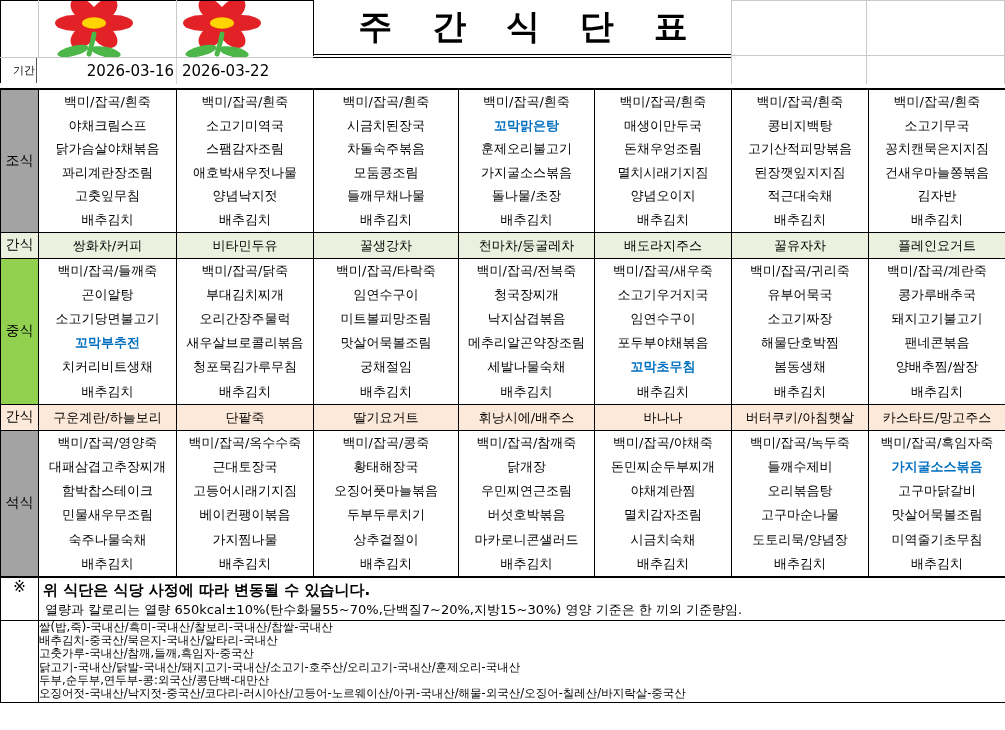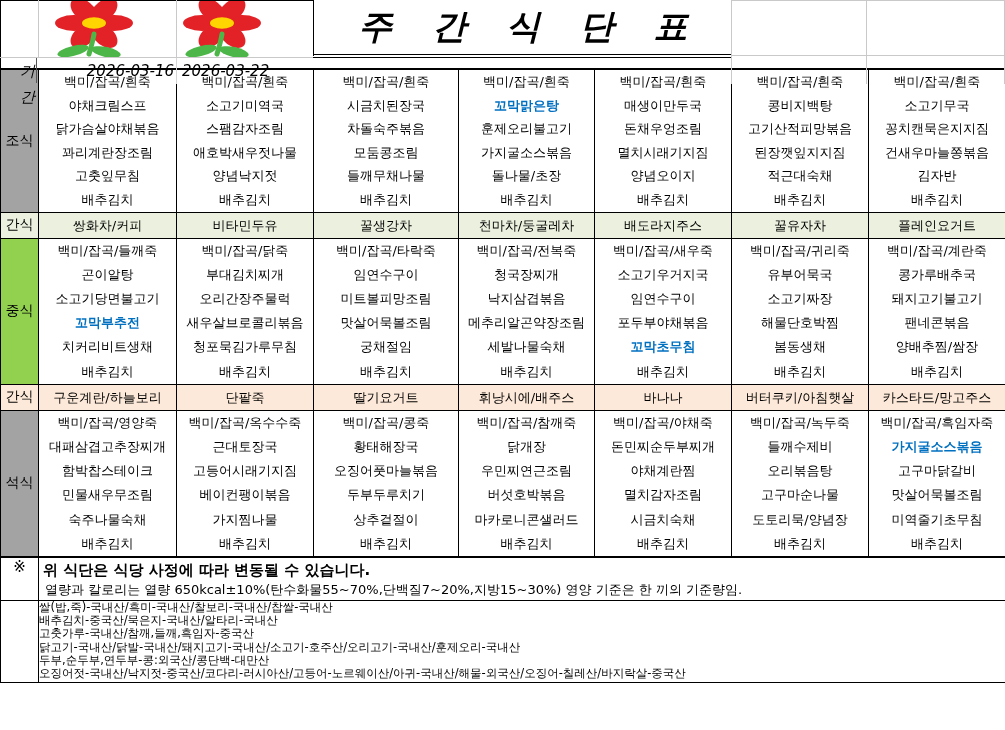--- a/index.html
+++ b/index.html
@@ -1,41 +1,41 @@
 <!DOCTYPE html>
 <html><head>
 <meta charset="utf-8">
 <style>
   html,body{margin:0;padding:0;background:#fff;}
   .sheet{
     position:relative;width:1005px;height:730px;background:#fff;overflow:hidden;
     font-family:"DejaVu Sans","Liberation Sans",sans-serif;color:#000;
   }
   
-  .top-area{position:relative;width:1005px;height:68px;font-style:italic;}
+  .top-area{position:relative;width:1005px;height:88px;}
   .flowers-cell{
     position:absolute;left:0;top:0;width:313px;height:58px;
     border-top:1px solid #000;border-left:1px solid #000;
     display:flex;justify-content:center;align-items:flex-start;gap:16px;overflow:hidden;
   }
   .title-cell{
     position:absolute;left:313px;top:0;width:418px;height:54px;
     border-left:1px solid #000;border-bottom:4px double #000;
     display:flex;align-items:center;justify-content:center;
   }
   .title-text{
     font-family:"DejaVu Serif","Liberation Serif",serif;
     font-size:34px;font-weight:600;letter-spacing:14px;white-space:nowrap;padding-left:14px;
   }
   .gridline{position:absolute;background:#c9c9c9;}
   .gv{width:1px;} .gh{height:1px;}
   .p-label{
     position:absolute;left:0;top:58px;width:37px;height:25px;
     border-left:1px solid #000;border-right:1px solid #555;
-    font-size:15px;line-height:26px;padding-left:19px;box-sizing:border-box;
+    font-size:11px;line-height:26px;padding-left:12px;box-sizing:border-box;
   }
   .p-d1{position:absolute;left:38px;top:58px;width:138px;height:26px;
     font-size:15px;line-height:26px;text-align:right;padding-right:2px;box-sizing:border-box;}
   .p-d2{position:absolute;left:176px;top:58px;width:137px;height:26px;
     font-size:15px;line-height:26px;text-align:left;padding-left:5px;box-sizing:border-box;
     border-left:1px solid #d5d5d5;}
   
   table{border-collapse:collapse;table-layout:fixed;}
   .menu-table{width:1005px;}
   .menu-table th,.menu-table td{border:1px solid #000;padding:0;overflow:hidden;}

